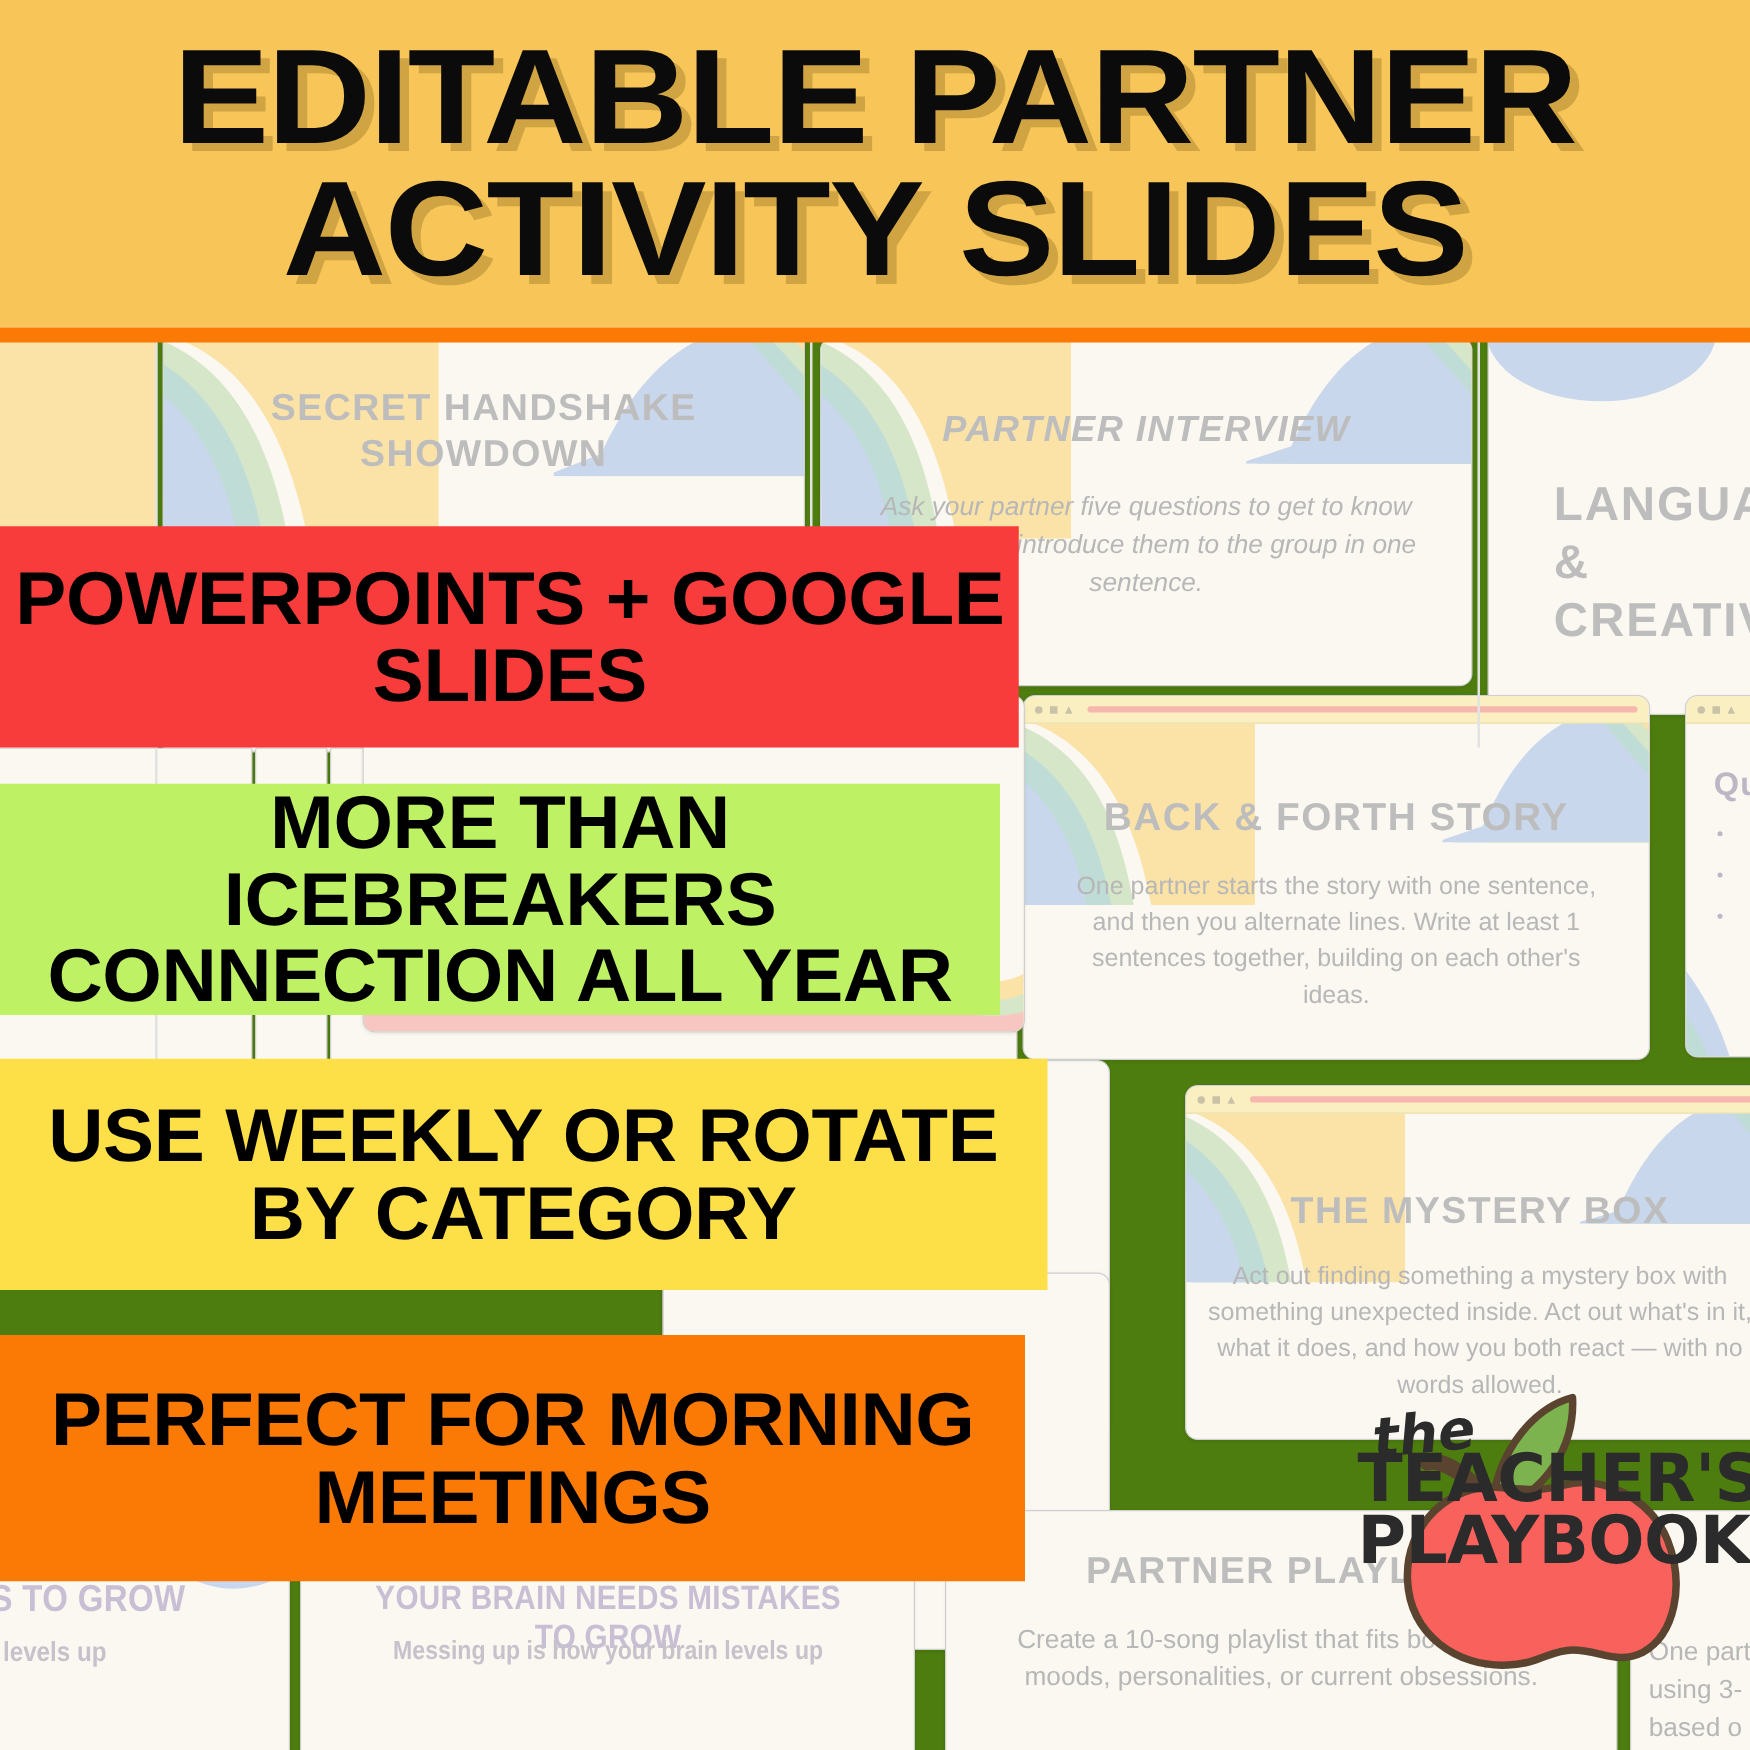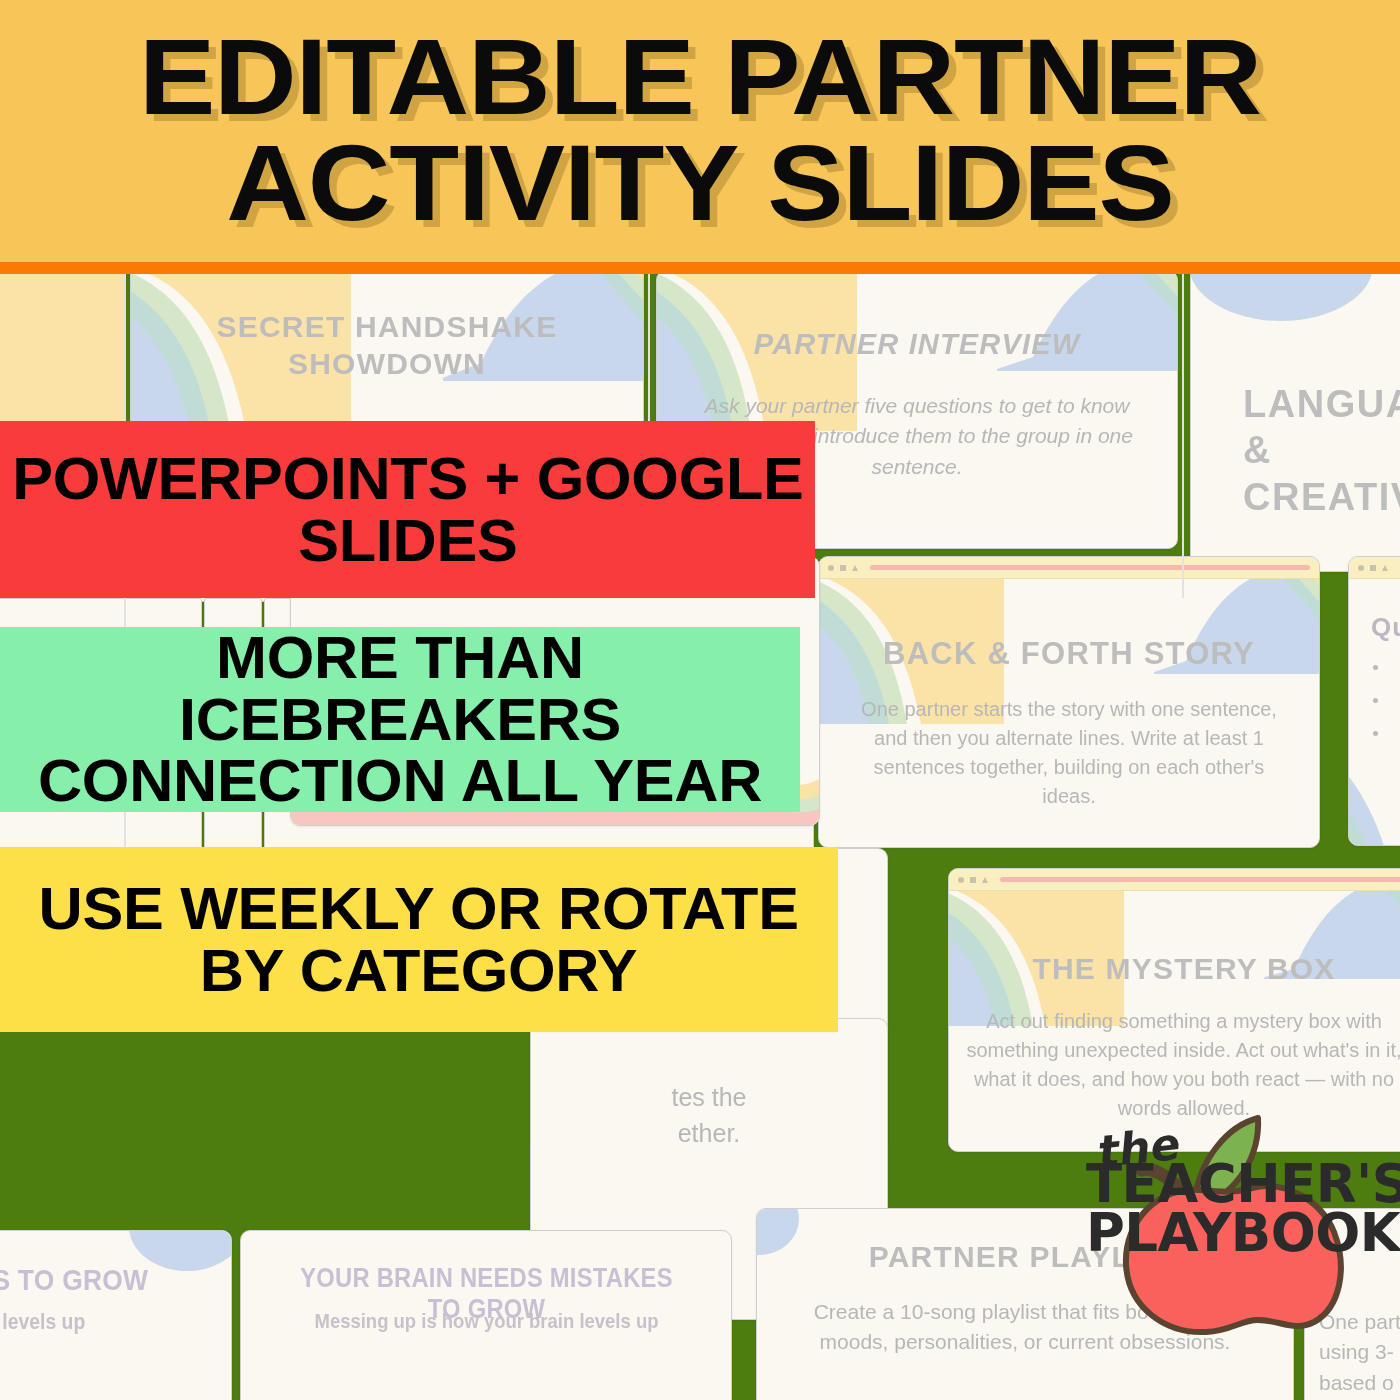--- a/index.html
+++ b/index.html
@@ -102,21 +102,21 @@
     font-weight:bold;
     font-family:"Liberation Sans", sans-serif;
     line-height:1.03;
     letter-spacing:-.005em;
     white-space:pre-line;
     transform-origin:center;
   }
   .banner span{display:block;transform:scaleX(1.02);}
 
   #banner-red   {left:0;top:421px;width:815px;height:177px;background:#F83C3C;font-size:60px;}
-  #banner-pink  {left:0;top:627px;width:800px;height:185px;background:#86efac;font-size:60px;}
+  #banner-pink  {left:0;top:627px;width:800px;height:185px;background:#bef264;font-size:60px;}
   #banner-green {left:0;top:847px;width:838px;height:185px;background:#fde047;font-size:60px;}
   #banner-orange{left:0;top:1068px;width:820px;height:197px;background:#FB7A05;font-size:60px;}
 
   
   .logo{position:absolute;left:1082px;top:1108px;width:268px;height:232px;}
   .logo .word-the{
     position:absolute;left:16px;top:14px;
     font-family:"DejaVu Sans", sans-serif;
     font-style:italic;font-weight:bold;
     font-size:44px;color:#2B2B2B;
@@ -330,20 +330,24 @@
 SLIDES</span>
   </div>
   <div class="banner" id="banner-pink">
     <span>MORE THAN ICEBREAKERS
 CONNECTION ALL YEAR</span>
   </div>
   <div class="banner" id="banner-green">
     <span>USE WEEKLY OR ROTATE
 BY CATEGORY</span>
   </div>
+  <div class="banner" id="banner-orange">
+    <span>PERFECT FOR MORNING
+MEETINGS</span>
+  </div>
 
   <div class="logo">
     <svg width="268" height="232" viewBox="0 0 268 232" style="position:absolute;left:0;top:0;">
       <path d="M60 62 C70 58 96 72 108 96" stroke="#5A4430" stroke-width="13" fill="none" stroke-linecap="round"></path>
       <path d="M112 94 C118 50 146 18 176 10 C178 48 156 84 120 98 Z" fill="#7CB34F" stroke="#5A4430" stroke-width="6" stroke-linejoin="round"></path>
       <path d="M118 82 C78 78 42 112 44 156 C46 200 84 226 124 224 C150 223 158 212 176 212 C198 212 212 224 232 214 C258 200 266 160 252 124 C238 90 200 72 170 80 C152 85 140 84 118 82 Z" fill="#F8615C" stroke="#5A4430" stroke-width="6"></path>
     </svg>
     <div class="word-the">the</div>
     <div class="word-main">TEACHER'S
 PLAYBOOK</div>

